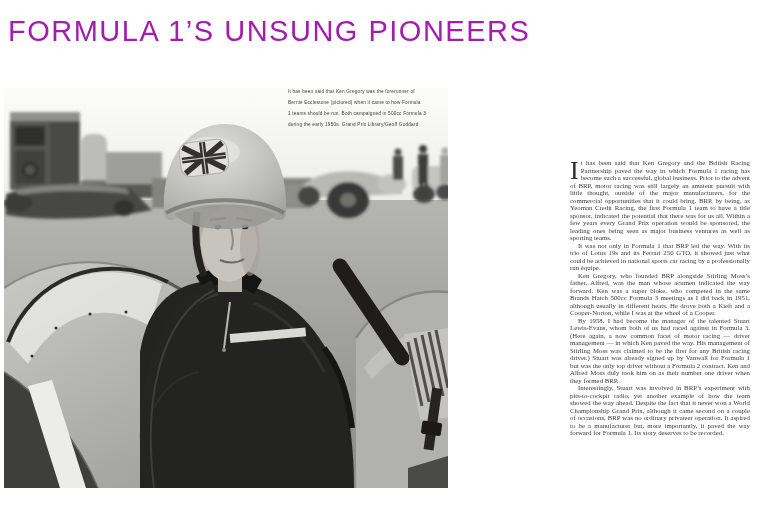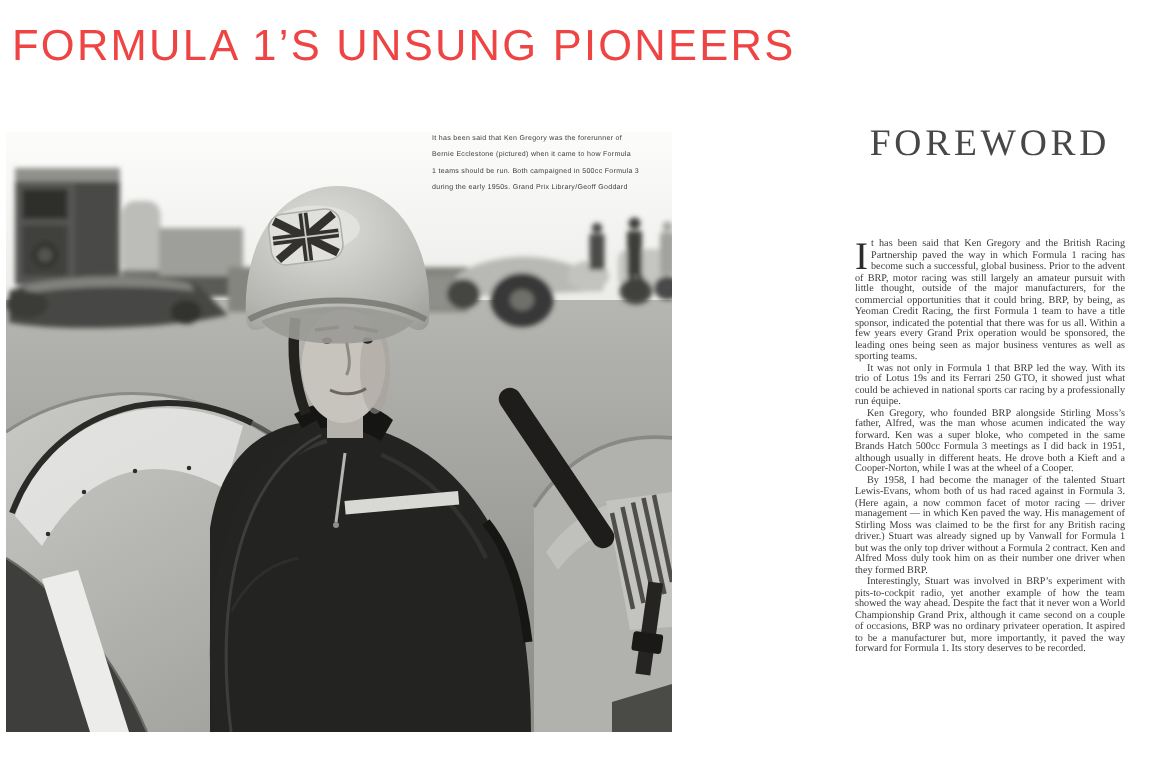--- a/index.html
+++ b/index.html
@@ -1,19 +1,19 @@
 <!DOCTYPE html>
 <html><head>
 <meta charset="utf-8">
 <style>
   html,body{margin:0;padding:0;background:#ffffff;}
   .spread{position:relative;width:768px;height:512px;background:#ffffff;overflow:hidden;
           font-family:"Liberation Serif", serif;}
   .book-title{position:absolute;left:8px;top:3px;font-family:"Liberation Sans",sans-serif;
-          font-size:29px;font-weight:400;letter-spacing:1.5px;color:#ef4444;white-space:nowrap;margin-top:12px;}
+          font-size:29px;font-weight:400;letter-spacing:1.5px;color:#a21caf;white-space:nowrap;margin-top:12px;}
   .photo-wrap{position:absolute;left:4px;top:88px;width:444px;height:400px;}
   .photo-wrap svg{display:block;width:100%;height:100%;}
   .photo-caption{position:absolute;left:288px;top:86px;width:130px;z-index:3;
           font-family:"Liberation Sans",sans-serif;font-size:4.7px;line-height:11px;
           letter-spacing:.2px;color:#3c3c3c;}
   .photo-caption div{white-space:nowrap;}
   .foreword-head{position:absolute;left:562px;top:82px;width:196px;text-align:center;}
   .foreword-head h2{margin:0;font-weight:400;font-size:25px;letter-spacing:2.5px;color:#474747;
           font-family:"Liberation Serif",serif;}
   .foreword-head h3{margin:4px 0 0 0;font-weight:400;font-size:9.5px;letter-spacing:2.2px;
@@ -183,21 +183,20 @@
   </div>
 
   <div class="photo-caption">
     <div>It has been said that Ken Gregory was the forerunner of</div>
     <div>Bernie Ecclestone (pictured) when it came to how Formula</div>
     <div>1 teams should be run. Both campaigned in 500cc Formula 3</div>
     <div>during the early 1950s. Grand Prix Library/Geoff Goddard</div>
   </div>
 
   <div class="foreword-head">
-    <h2>FOREWORD</h2>
   </div>
 
   <div class="foreword-body">
     <p class="first"><span class="dropcap">I</span><span>t has been said that Ken Gregory and the British Racing Partnership paved the way in which Formula 1 racing has become such a successful, global business. Prior to the advent of BRP, motor racing was still largely an amateur pursuit with little thought, outside of the major manufacturers, for the commercial opportunities that it could bring. BRP, by being, as Yeoman Credit Racing, the first Formula 1 team to have a title sponsor, indicated the potential that there was for us all. Within a few years every Grand Prix operation would be sponsored, the leading ones being seen as major business ventures as well as sporting teams.</span></p>
     <p>It was not only in Formula 1 that BRP led the way. With its trio of Lotus 19s and its Ferrari 250 GTO, it showed just what could be achieved in national sports car racing by a professionally run équipe.</p>
     <p>Ken Gregory, who founded BRP alongside Stirling Moss’s father, Alfred, was the man whose acumen indicated the way forward. Ken was a super bloke, who competed in the same Brands Hatch 500cc Formula 3 meetings as I did back in 1951, although usually in different heats. He drove both a Kieft and a Cooper-Norton, while I was at the wheel of a Cooper.</p>
     <p>By 1958, I had become the manager of the talented Stuart Lewis-Evans, whom both of us had raced against in Formula 3. (Here again, a now common facet of motor racing — driver management — in which Ken paved the way. His management of Stirling Moss was claimed to be the first for any British racing driver.) Stuart was already signed up by Vanwall for Formula 1 but was the only top driver without a Formula 2 contract. Ken and Alfred Moss duly took him on as their number one driver when they formed BRP.</p>
     <p>Interestingly, Stuart was involved in BRP’s experiment with pits-to-cockpit radio, yet another example of how the team showed the way ahead. Despite the fact that it never won a World Championship Grand Prix, although it came second on a couple of occasions, BRP was no ordinary privateer operation. It aspired to be a manufacturer but, more importantly, it paved the way forward for Formula 1. Its story deserves to be recorded.</p>
   </div>
 

